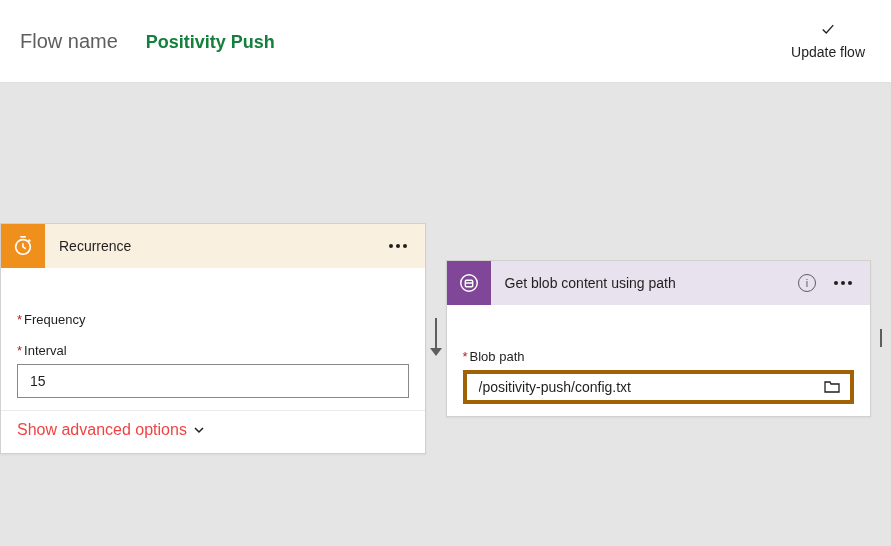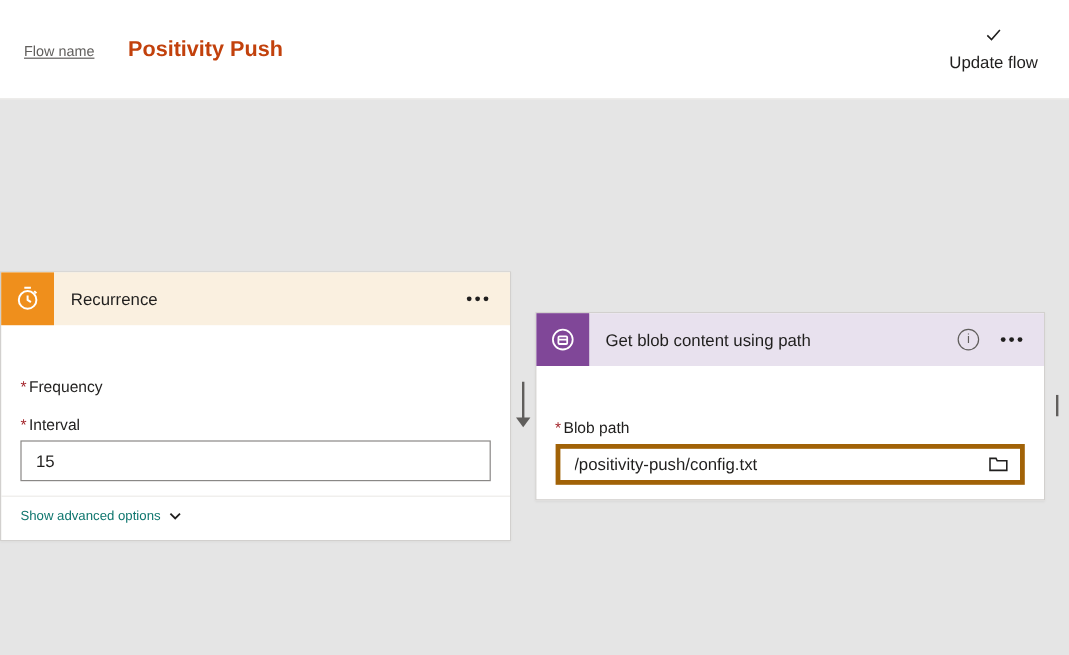--- a/index.html
+++ b/index.html
@@ -22,26 +22,25 @@
       background: #fff;
       border-bottom: 1px solid #e1dfdd;
     }
     .header-left {
       display: flex;
       align-items: baseline;
       gap: 28px;
     }
     .flow-name-label {
       color: #605e5c;
-      font-size: 12px;
+      font-size: 20px;
       font-weight: 400;
-      text-decoration: underline;
     }
     .flow-title {
-      color: #c2410c;
+      color: #15803d;
       font-size: 18px;
       font-weight: 600;
     }
     .update-flow {
       display: flex;
       align-items: center;
       gap: 8px;
       color: #201f1e;
       font-size: 14px;
       cursor: pointer;
@@ -202,22 +201,22 @@
     }
     .card-footer {
       padding: 10px 16px 14px 16px;
       border-top: 1px solid #edebe9;
       display: flex;
       align-items: center;
       gap: 6px;
       cursor: pointer;
     }
     .card-footer-text {
-      font-size: 11px;
-      color: #0f766e;
+      font-size: 16px;
+      color: #ef4444;
     }
     .arrow-connector {
       height: 40px;
       display: flex;
       flex-direction: column;
       align-items: center;
       justify-content: center;
     }
     .arrow-connector svg {
       display: block;

